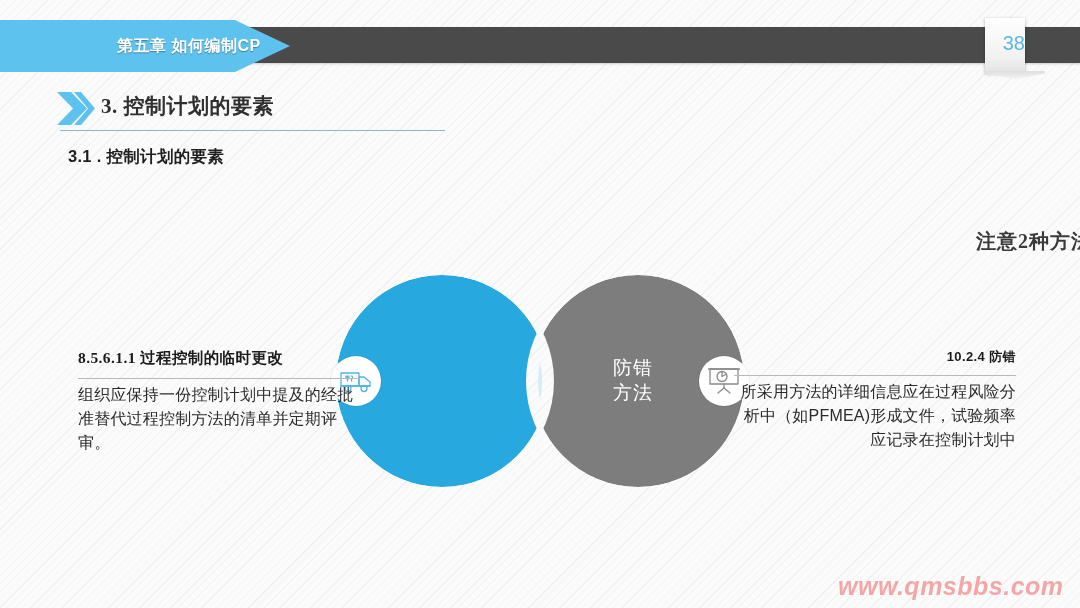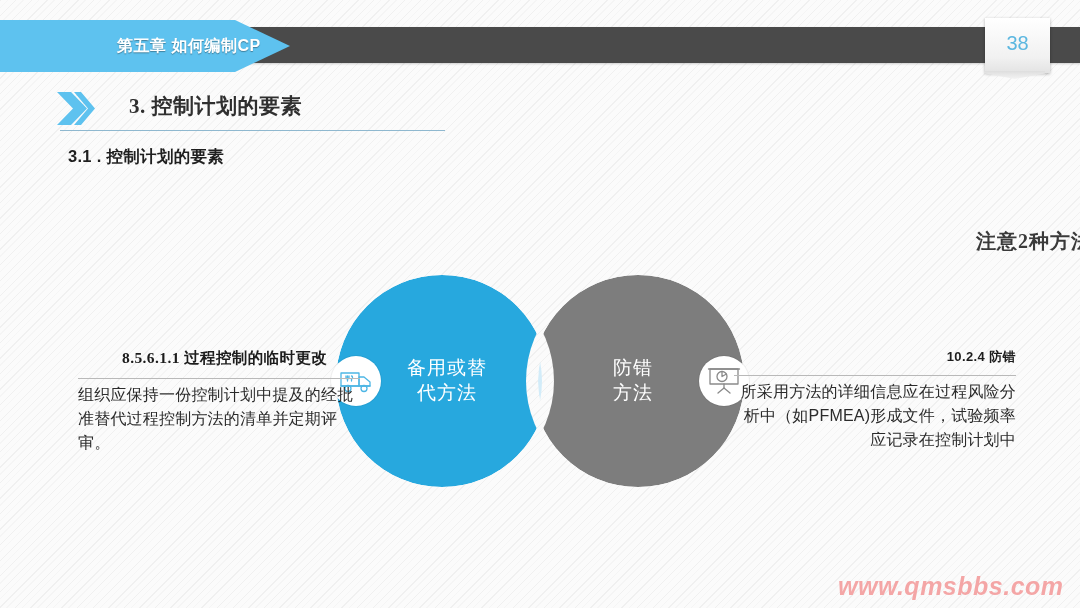--- a/index.html
+++ b/index.html
@@ -63,25 +63,25 @@
     font-size: 16px;
     font-weight: bold;
     letter-spacing: 0.5px;
     white-space: nowrap;
     text-shadow: 0 1px 1px rgba(0,0,0,0.35);
   }
   .page-badge {
     position: absolute;
     left: 985px;
     top: 18px;
-    width: 65px;
+    width: 40px;
     height: 55px;
     background: linear-gradient(#ffffff, #f1f1f1 72%, #e3e3e3 100%);
     box-shadow: 0 1px 3px rgba(0,0,0,0.3);
-    text-align: center;
+    text-align: right;
     color: #5bb7e0;
     font-size: 20px;
     line-height: 50px;
     font-weight: normal;
   }
   .page-badge::after {
     content: "";
     position: absolute;
     left: 0;
     bottom: -6px;
@@ -102,21 +102,20 @@
   .sec-title {
     position: absolute;
     left: 101px;
     top: 92px;
     font-size: 21px;
     font-weight: bold;
     color: #2f2f2f;
     font-family: "Liberation Serif", serif;
     white-space: nowrap;
     letter-spacing: 0.5px;
-    margin-left: 28px;
   }
   .sec-rule {
     position: absolute;
     left: 60px;
     top: 130px;
     width: 385px;
     height: 1px;
     background: #8fb8cf;
   }
   .sub-title {
@@ -191,21 +190,20 @@
   .side-block.left  { left: 78px;  top: 348px; text-align: left; }
   .side-block.right { left: 734px; top: 348px; text-align: right; }
 
   .side-head {
     font-size: 15.5px;
     font-weight: bold;
     color: #1c1c1c;
     font-family: "Liberation Serif", serif;
     letter-spacing: 0.4px;
     white-space: nowrap;
-    margin-left: 44px;
   }
   .side-block.right .side-head { font-family: "Liberation Sans", sans-serif; font-size: 13px; }
   .side-rule {
     margin-top: 9px;
     height: 1px;
     background: #b9b9b9;
     width: 100%;
   }
   .side-body {
     margin-top: 4px;
@@ -286,24 +284,20 @@
 
       <circle cx="106" cy="106" r="106" fill="#27a8de" mask="url(#leftMask)"></circle>
 
       <circle cx="302" cy="106" r="106" fill="#7d7d7d" mask="url(#rightMask)"></circle>
 
       <g clip-path="url(#lensClipA)">
         <circle cx="302" cy="106" r="100" fill="#d2ecf9" clip-path="url(#lensClipB)"></circle>
       </g>
     </svg>
 
-    <div class="circle-label left">
-      <div>备用或替</div>
-      <div>代方法</div>
-    </div>
     <div class="circle-label right">
       <div>防错</div>
       <div>方法</div>
     </div>
   </div>
 
   <div class="icon-badge left">
     <svg width="34" height="28" viewBox="0 0 34 28">
       <g fill="none" stroke="#4db6e5" stroke-width="1.3" stroke-linecap="round" stroke-linejoin="round">
         <path d="M2 6 h18 v13 H2 Z"></path>

